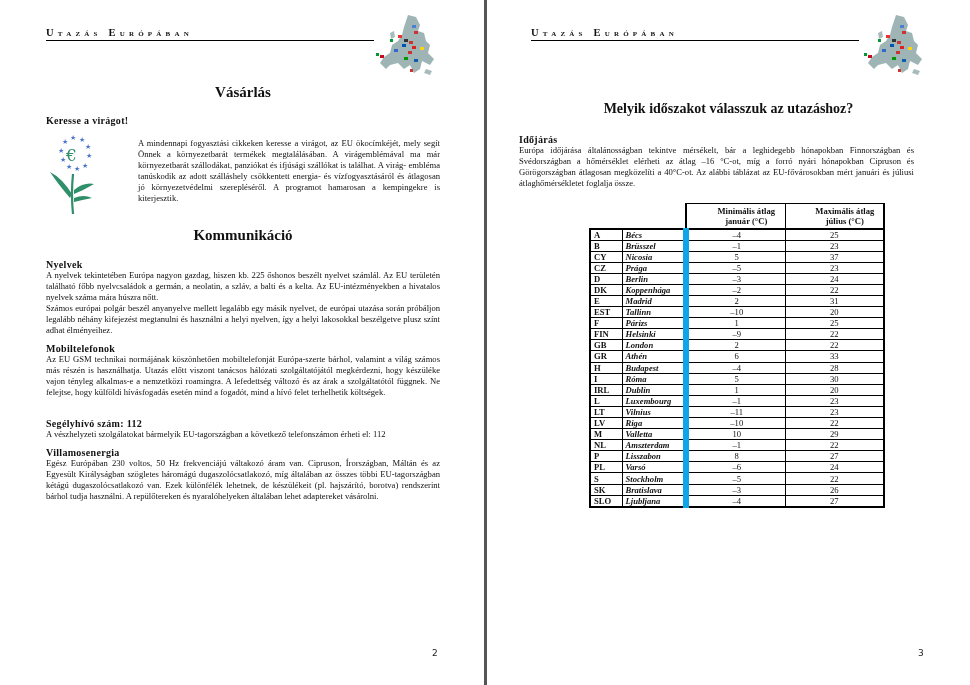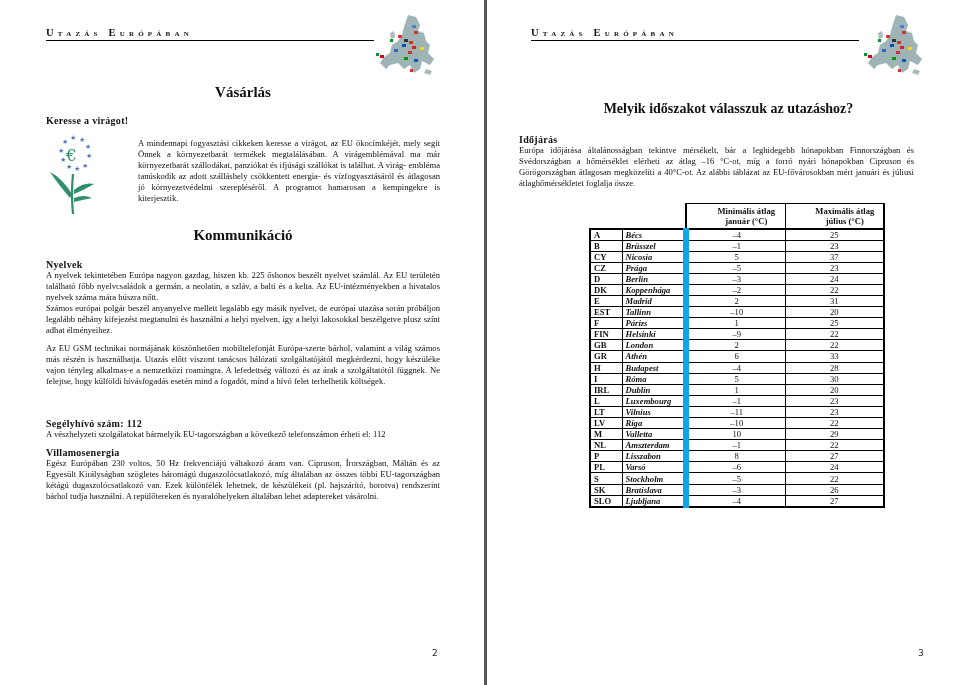--- a/index.html
+++ b/index.html
@@ -118,20 +118,21 @@
 
   <div class="title" id="lt-komm-title">Kommunikáció</div>
 
   <div class="section" id="sec-nyelvek">
     <div class="sub">Nyelvek</div>
     <div class="para">A nyelvek tekintetében Európa nagyon gazdag, hiszen kb. 225 őshonos beszélt nyelvet számlál. Az EU területén található főbb nyelvcsaládok a germán, a neolatin, a szláv, a balti és a kelta. Az EU-intézményekben a hivatalos nyelvek száma mára húszra nőtt.</div>
     <div class="para">Számos európai polgár beszél anyanyelve mellett legalább egy másik nyelvet, de európai utazása során próbáljon legalább néhány kifejezést megtanulni és használni a helyi nyelven, így a helyi lakosokkal beszélgetve plusz színt adhat élményeihez.</div>
   </div>
 
   <div class="section" id="sec-mobil">
+    <div class="sub">Mobiltelefonok</div>
     <div class="para">Az EU GSM technikai normájának köszönhetően mobiltelefonját Európa-szerte bárhol, valamint a világ számos más részén is használhatja. Utazás előtt viszont tanácsos hálózati szolgáltatójától megkérdezni, hogy készüléke vajon tényleg alkalmas-e a nemzetközi roamingra. A lefedettség változó és az árak a szolgáltatótól függnek. Ne felejtse, hogy külföldi hívásfogadás esetén mind a fogadót, mind a hívó felet terhelhetik költségek.</div>
   </div>
 
   <div class="section" id="sec-segely">
     <div class="sub">Segélyhívó szám: 112</div>
     <div class="para">A vészhelyzeti szolgálatokat bármelyik EU-tagországban a következő telefonszámon érheti el: 112</div>
   </div>
 
   <div class="section" id="sec-villamos">
     <div class="sub">Villamosenergia</div>

